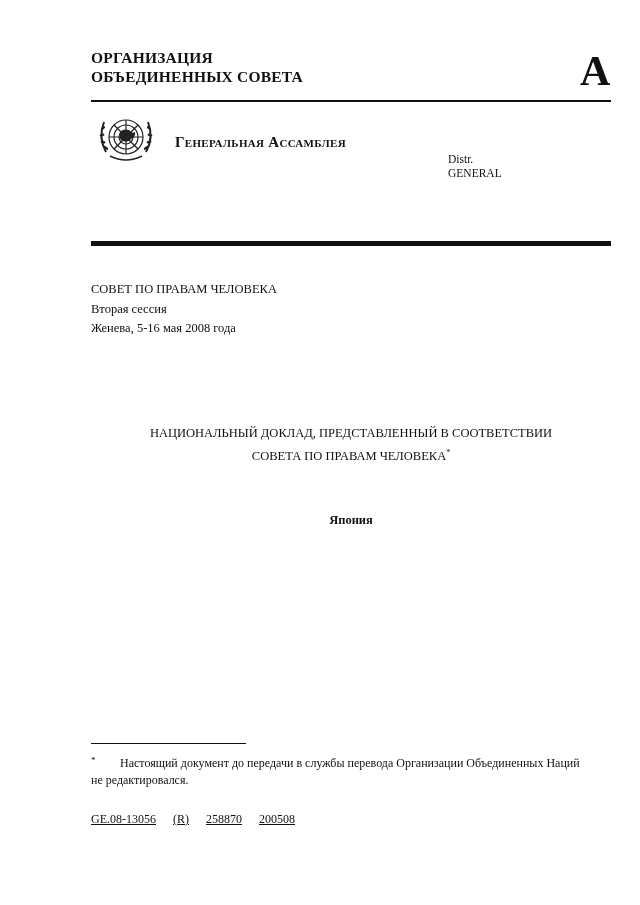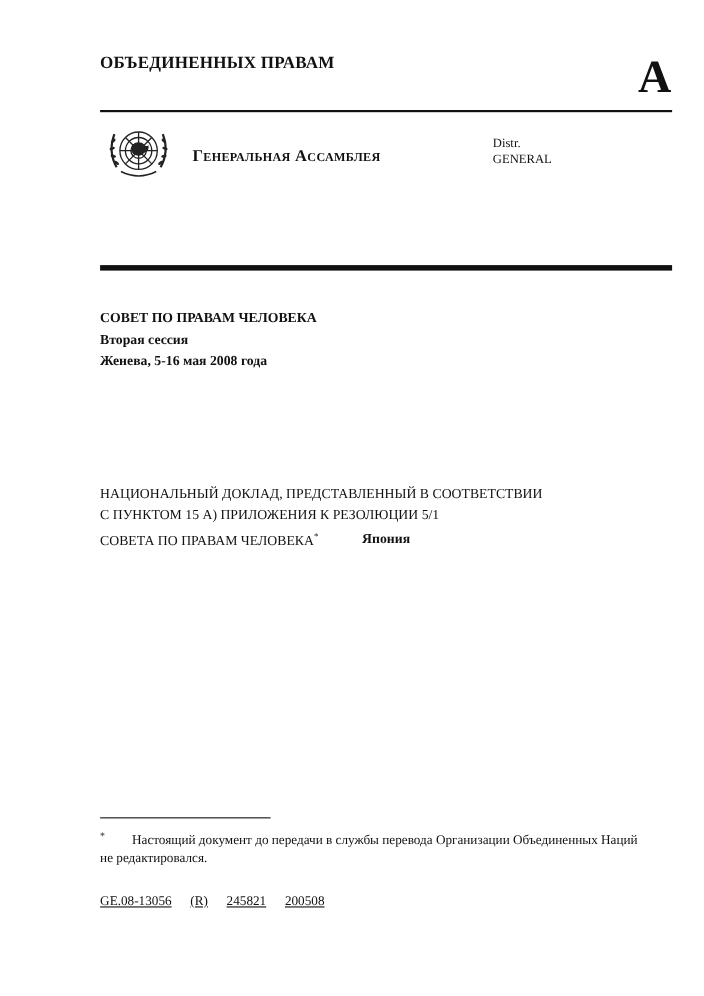--- a/index.html
+++ b/index.html
@@ -20,53 +20,54 @@
     .emblem {
       position: absolute; left: 96px; top: 112px; width: 60px; height: 56px;
     }
     .assembly {
       position: absolute; left: 175px; top: 130px;
       font-weight: bold; font-size: 15px; line-height: 24px; font-variant: small-caps; letter-spacing: 0.3px;
     }
     .meta {
       position: absolute; left: 448px; top: 125px; font-size: 11.5px; line-height: 13.5px;
     }
-    .meta .grp { margin-bottom: 8px; }
+    .meta .grp { margin-bottom: 8px; margin-top: 28px; }
     .rule-thick {
       position: absolute; left: 91px; width: 520px; top: 241px; height: 5px; background: #111;
     }
     .council {
-      position: absolute; left: 91px; top: 280px; font-size: 12.5px; line-height: 19.5px; font-weight: bold;
+      position: absolute; left: 91px; top: 280px; font-size: 12.5px; line-height: 19.5px;
     }
     .title-block {
-      position: absolute; left: 91px; width: 520px; top: 440px;
-      text-align: left; font-size: 12.5px; line-height: 19px;
+      position: absolute; left: 91px; width: 520px; top: 424px;
+      text-align: center; font-size: 12.5px; line-height: 19px;
     }
     .title-block sup { font-size: 8px; vertical-align: 5px; }
     .country {
-      position: absolute; left: 91px; width: 520px; top: 483px;
+      position: absolute; left: 91px; width: 520px; top: 513px;
       text-align: center; font-size: 12.5px; font-weight: bold;
     }
     .fn-rule {
       position: absolute; left: 91px; width: 155px; top: 743px; height: 1px; background: #111;
     }
     .footnote {
       position: absolute; left: 91px; width: 500px; top: 752px; font-size: 12px; line-height: 17px;
     }
     .footnote .mark { display: inline-block; width: 29px; font-size: 9px; vertical-align: 4px; }
     .doc-code {
       position: absolute; left: 91px; top: 812px; font-size: 12px; word-spacing: 2px;
     }
     .doc-code span { margin-right: 12px; text-decoration: underline; }
   </style>
 </head>
 <body>
 
 <div class="org-name">
-  <div>ОБЪЕДИНЕННЫХ ПРАВАМ</div>
+  <div>ОРГАНИЗАЦИЯ</div>
+  <div>ОБЪЕДИНЕННЫХ СОВЕТА</div>
 </div>
 <div class="big-a">A</div>
 <div class="rule-thin"></div>
 
 <div class="emblem">
   <svg width="60" height="56" viewBox="0 0 60 56">
     <g fill="none" stroke="#222" stroke-width="1.2">
       <circle cx="30" cy="25" r="17"></circle>
       <circle cx="30" cy="25" r="12"></circle>
       <circle cx="30" cy="25" r="7"></circle>
@@ -106,29 +107,28 @@
 <div class="rule-thick"></div>
 
 <div class="council">
   <div>СОВЕТ ПО ПРАВАМ ЧЕЛОВЕКА</div>
   <div>Вторая сессия</div>
   <div>Женева, 5-16 мая 2008 года</div>
 </div>
 
 <div class="title-block">
   <div>НАЦИОНАЛЬНЫЙ ДОКЛАД, ПРЕДСТАВЛЕННЫЙ В СООТВЕТСТВИИ</div>
-  <div>С ПУНКТОМ 15 А) ПРИЛОЖЕНИЯ К РЕЗОЛЮЦИИ 5/1</div>
   <div><span>СОВЕТА ПО ПРАВАМ ЧЕЛОВЕКА</span><sup>*</sup></div>
 </div>
 
 <div class="country">Япония</div>
 
 <div class="fn-rule"></div>
 <div class="footnote">
   <span class="mark">*</span><span>Настоящий документ до передачи в службы перевода Организации Объединенных Наций не редактировался.</span>
 </div>
 
 <div class="doc-code">
   <span>GE.08-13056</span>
   <span>(R)</span>
-  <span>245821</span>
+  <span>258870</span>
   <span>200508</span>
 </div>
 
 </body></html>

